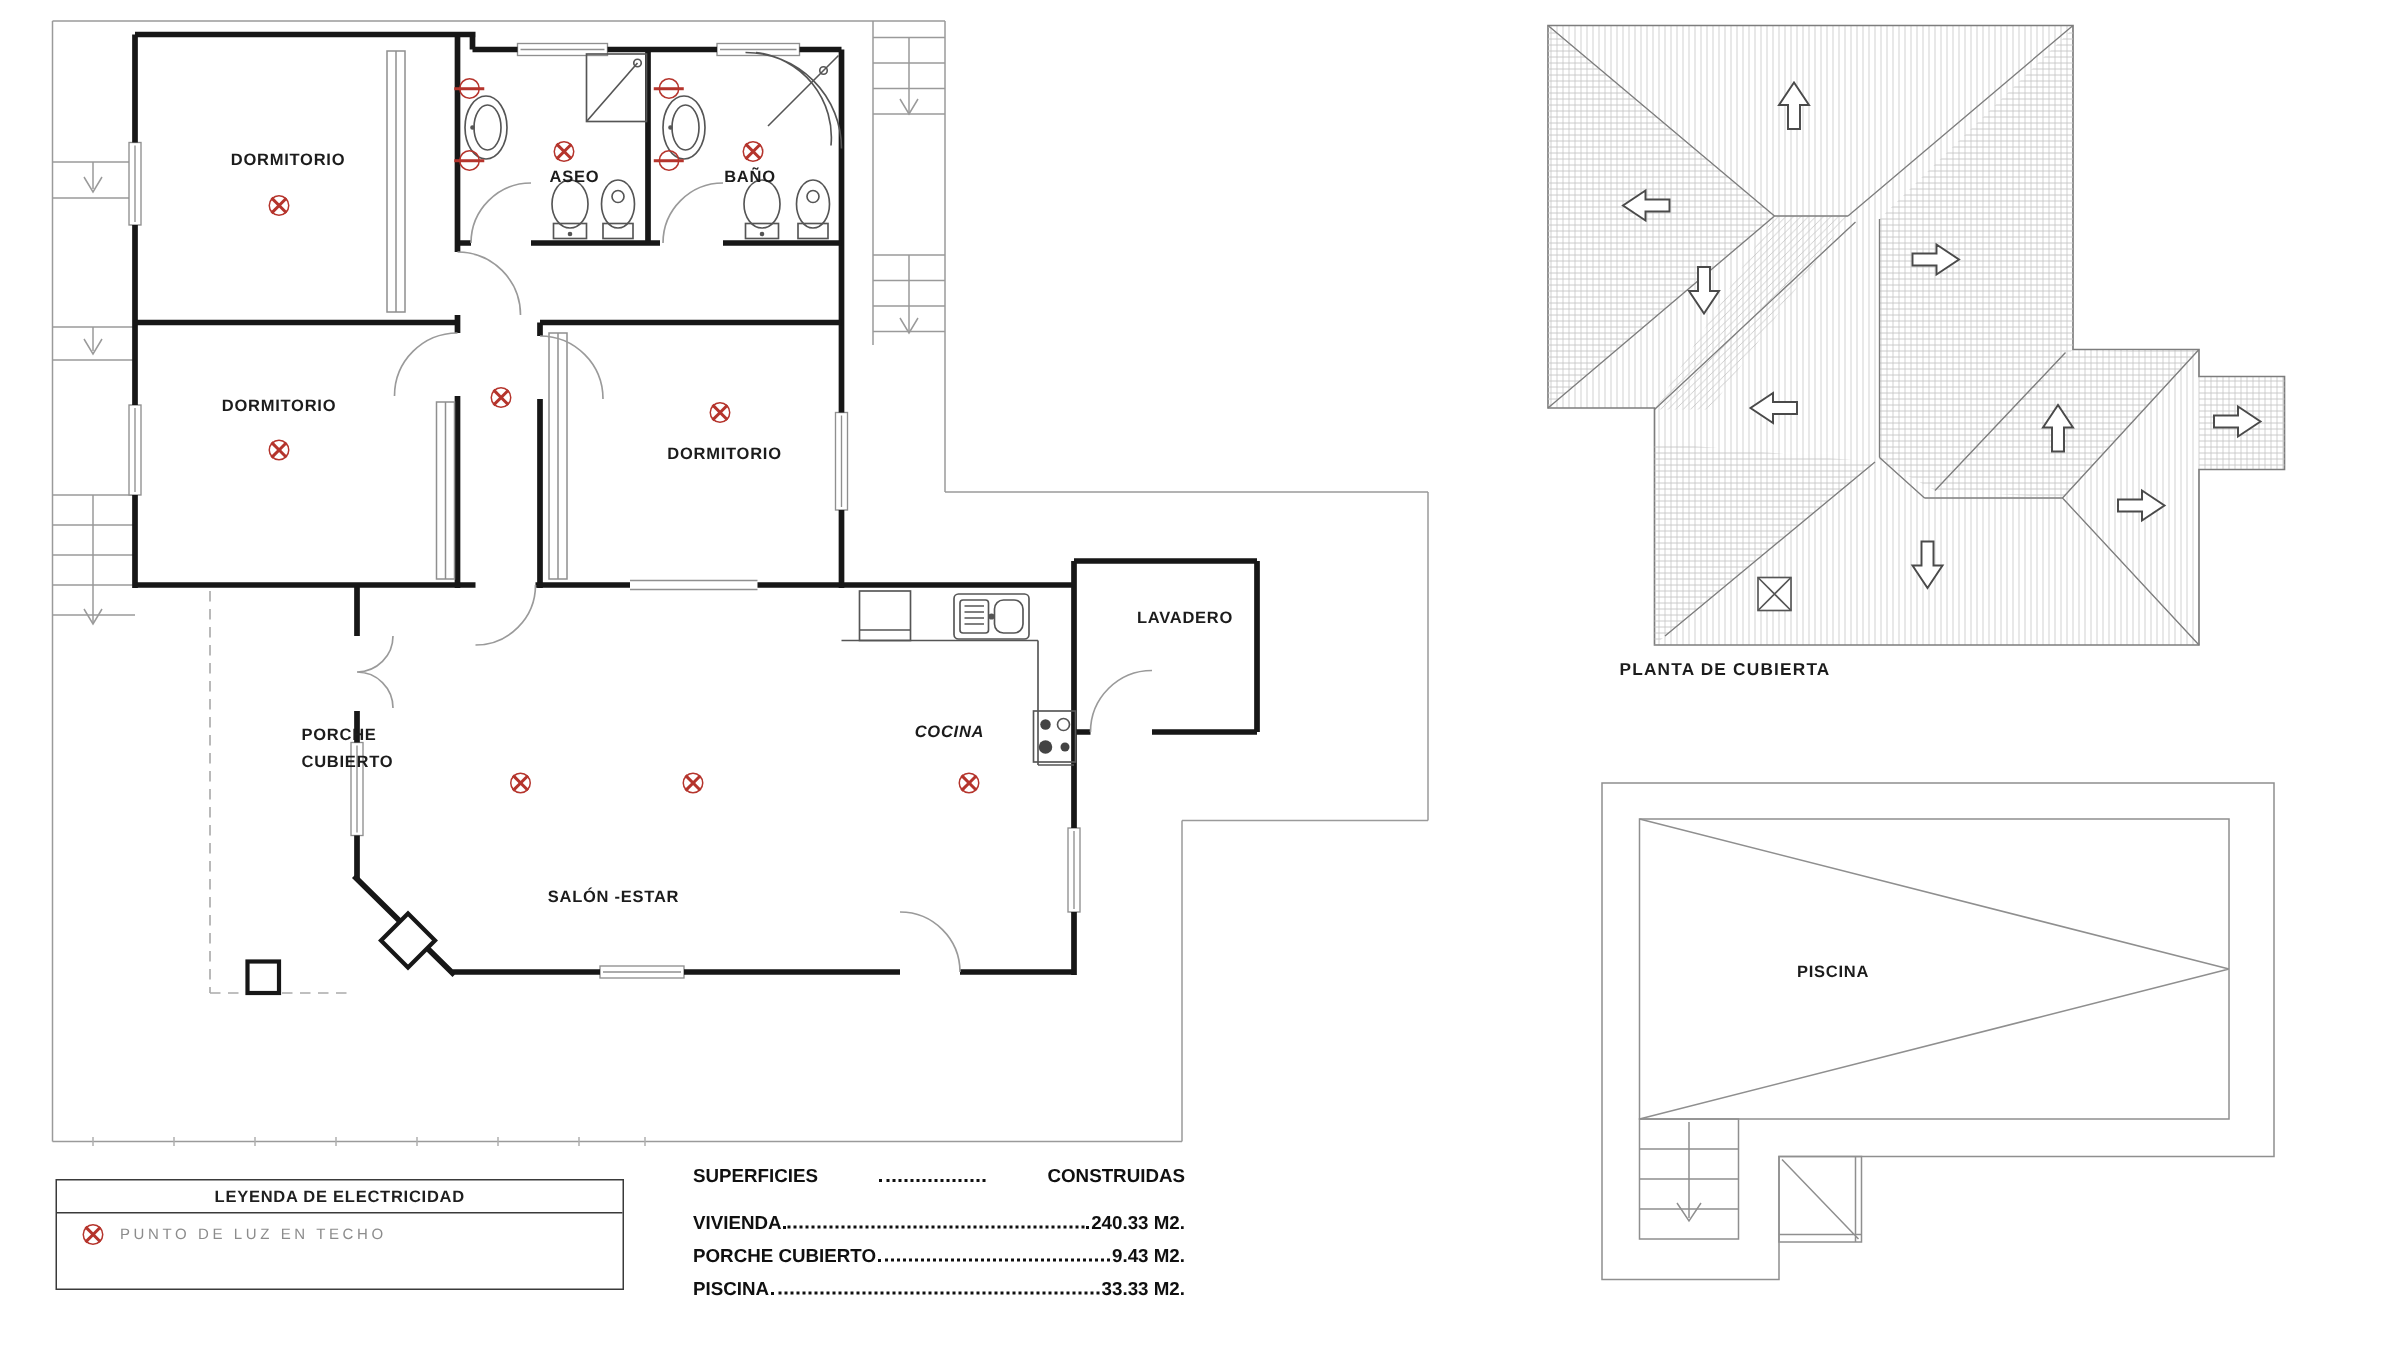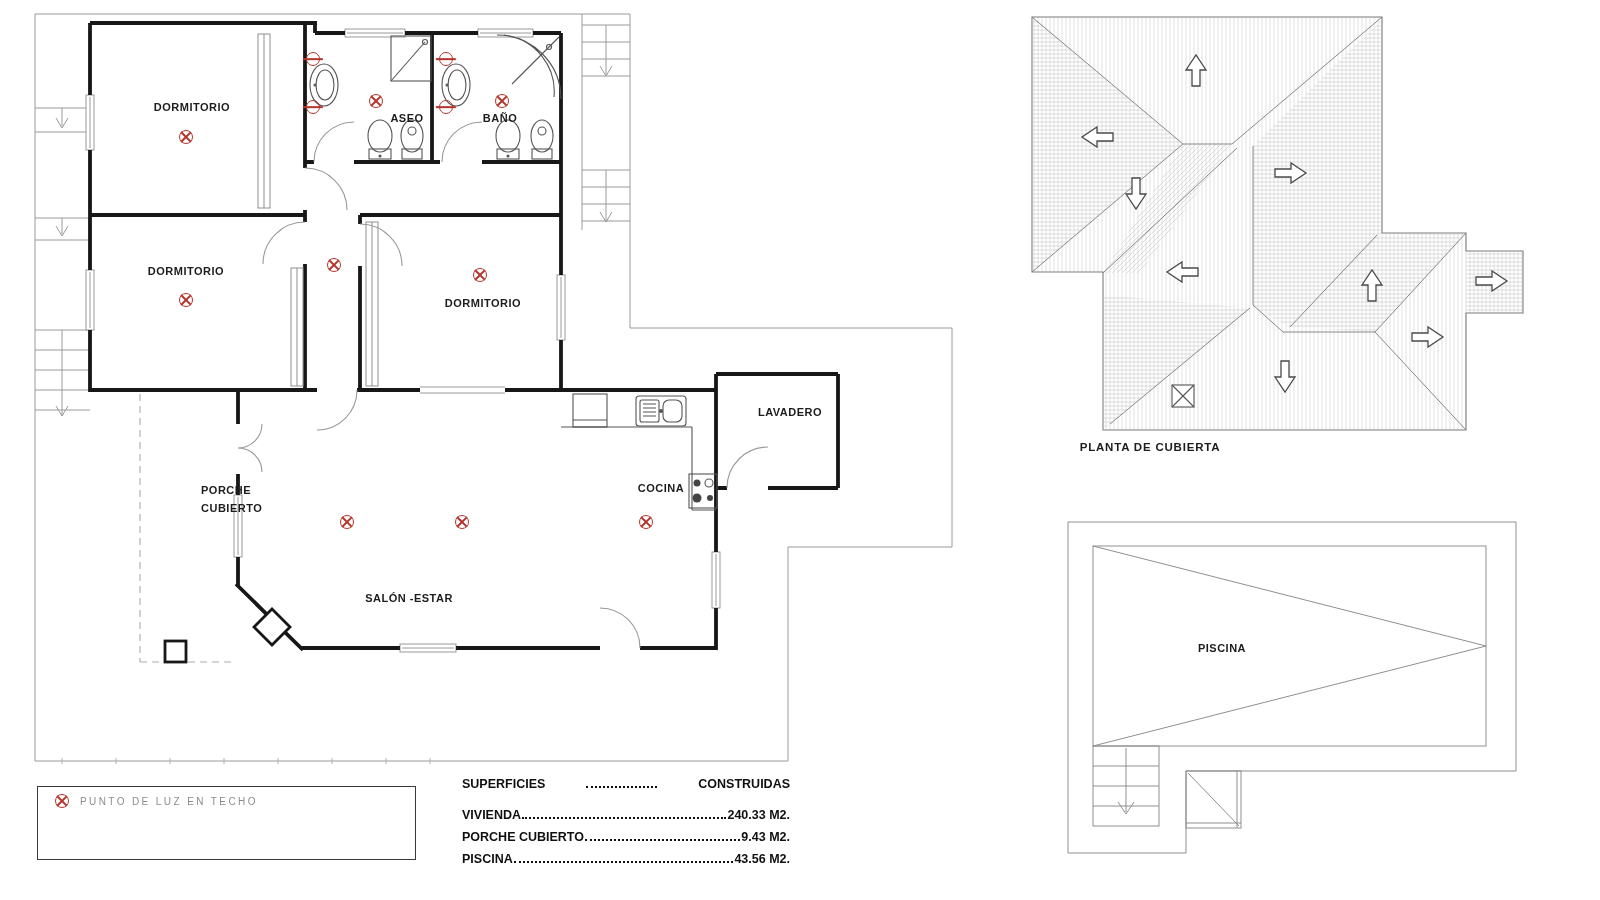--- a/index.html
+++ b/index.html
@@ -217,20 +217,21 @@
       <polygon points="-16,-4 0,-4 0,-10 15,0 0,10 0,4 -16,4" transform="translate(1291,173) rotate(0)" fill="#ffffff" stroke="#4a4a4a" stroke-width="1.3"></polygon>
       <polygon points="-16,-4 0,-4 0,-10 15,0 0,10 0,4 -16,4" transform="translate(1136,194) rotate(90)" fill="#ffffff" stroke="#4a4a4a" stroke-width="1.3"></polygon>
       <polygon points="-16,-4 0,-4 0,-10 15,0 0,10 0,4 -16,4" transform="translate(1182,272) rotate(180)" fill="#ffffff" stroke="#4a4a4a" stroke-width="1.3"></polygon>
       <polygon points="-16,-4 0,-4 0,-10 15,0 0,10 0,4 -16,4" transform="translate(1372,285) rotate(270)" fill="#ffffff" stroke="#4a4a4a" stroke-width="1.3"></polygon>
       <polygon points="-16,-4 0,-4 0,-10 15,0 0,10 0,4 -16,4" transform="translate(1492,281) rotate(0)" fill="#ffffff" stroke="#4a4a4a" stroke-width="1.3"></polygon>
       <polygon points="-16,-4 0,-4 0,-10 15,0 0,10 0,4 -16,4" transform="translate(1428,337) rotate(0)" fill="#ffffff" stroke="#4a4a4a" stroke-width="1.3"></polygon>
       <polygon points="-16,-4 0,-4 0,-10 15,0 0,10 0,4 -16,4" transform="translate(1285,377) rotate(90)" fill="#ffffff" stroke="#4a4a4a" stroke-width="1.3"></polygon>
     </svg>
 
   <div class="legend">
+    <div class="legend-title">LEYENDA DE ELECTRICIDAD</div>
     <div class="legend-row">
       <span class="sym cl">
           <i class="b1"></i>
           <i class="b2"></i>
         </span>
       <span class="legend-label">PUNTO DE LUZ EN TECHO</span>
     </div>
   </div>
 
   <div class="surfaces">
@@ -245,31 +246,31 @@
       <span>240.33 M2.</span>
     </div>
     <div class="srow">
       <span>PORCHE CUBIERTO</span>
       <span class="leader"></span>
       <span>9.43 M2.</span>
     </div>
     <div class="srow">
       <span>PISCINA</span>
       <span class="leader"></span>
-      <span>43.56 M2.</span>
+      <span>33.33 M2.</span>
     </div>
   </div>
 
 <div class="plan-label" style="left: 192px; top: 107px;">DORMITORIO</div>
-    <div class="plan-label" style="left: 383px; top: 118px; margin-left: 24px;">ASEO</div>
+    <div class="plan-label" style="left: 383px; top: 118px;">ASEO</div>
     <div class="plan-label" style="left: 500px; top: 118px;">BAÑO</div>
     <div class="plan-label" style="left: 186px; top: 271px;">DORMITORIO</div>
     <div class="plan-label" style="left: 483px; top: 303px;">DORMITORIO</div>
     <div class="plan-label" style="left: 790px; top: 412px;">LAVADERO</div>
-    <div class="plan-label" style="left: 661px; top: 488px;">COCINA</div>
+    <div class="plan-label" style="left: 633px; top: 488px; font-style: italic;">COCINA</div>
     <div class="plan-label left" style="left: 169px; top: 490px;">PORCHE</div>
     <div class="plan-label left" style="left: 169px; top: 508px;">CUBIERTO</div>
     <div class="plan-label" style="left: 409px; top: 564px; margin-top: 34px;">SALÓN -ESTAR</div>
     <div class="plan-label big" style="left: 1150px; top: 447px;">PLANTA DE CUBIERTA</div>
     <div class="plan-label" style="left: 1222px; top: 648px;">PISCINA</div>
     <span class="plan-sym" style="left: 186px; top: 137px;"><span class="sym cl"><i class="b1"></i><i class="b2"></i></span></span>
     <span class="plan-sym" style="left: 376px; top: 101px;"><span class="sym cl"><i class="b1"></i><i class="b2"></i></span></span>
     <span class="plan-sym" style="left: 502px; top: 101px;"><span class="sym cl"><i class="b1"></i><i class="b2"></i></span></span>
     <span class="plan-sym" style="left: 334px; top: 265px;"><span class="sym cl"><i class="b1"></i><i class="b2"></i></span></span>
     <span class="plan-sym" style="left: 186px; top: 300px;"><span class="sym cl"><i class="b1"></i><i class="b2"></i></span></span>

